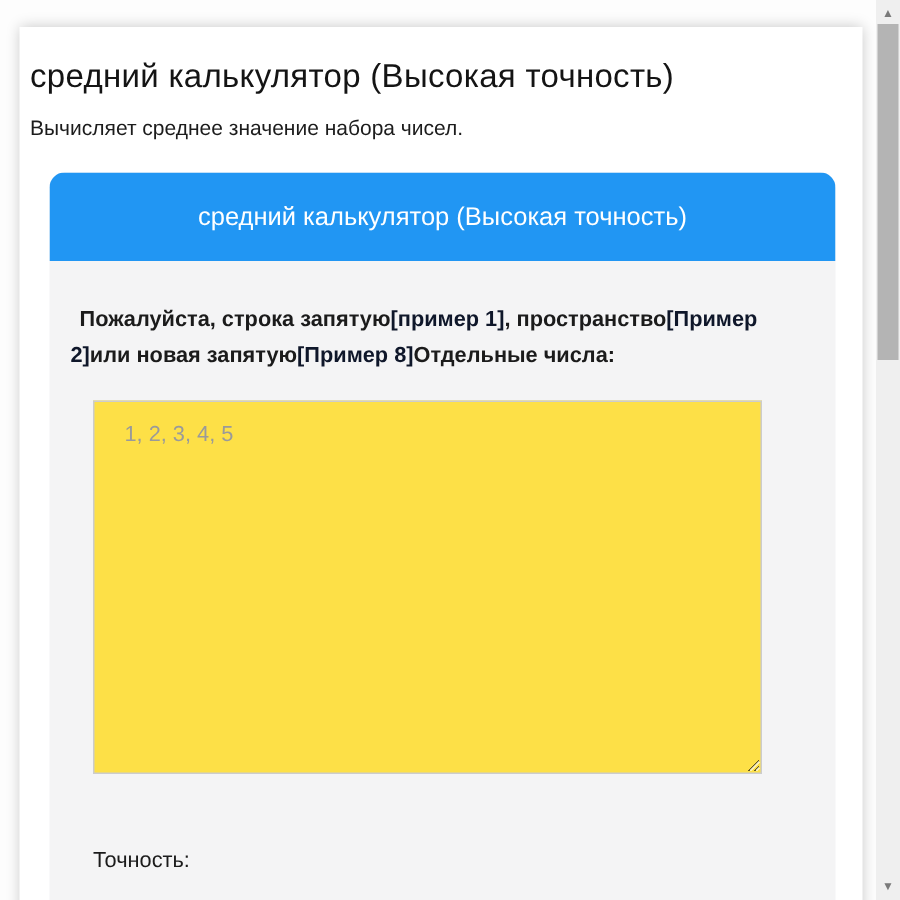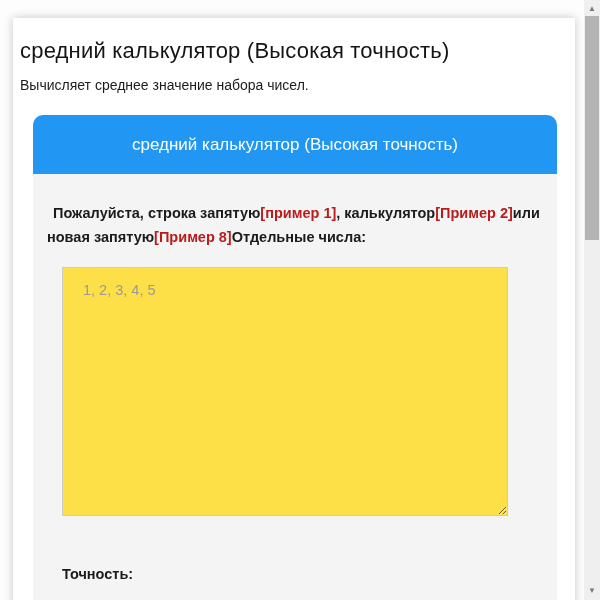--- a/index.html
+++ b/index.html
@@ -47,21 +47,21 @@
   .panel-body {
     padding: 14px 14px 30px 14px;
   }
   .instruction {
     margin: 14px 0 0 0;
     font-size: 14.5px; font-weight: 700; color: #1b1b1b;
     line-height: 23.5px;
     text-indent: 6px;
   }
   .instruction a {
-    color: #b91c1c; text-decoration: none; font-weight: 700;
+    color: #0f172a; text-decoration: none; font-weight: 700;
     cursor: pointer;
   }
 
   .numbers-input {
     display: block;
     margin: 18px 0 0 15px;
     width: 446px; height: 249px;
     box-sizing: border-box;
     padding: 14px 20px;
     border: 1px solid #cccccc;
@@ -69,21 +69,21 @@
     background: #fde047;
     font-family: "Liberation Sans", sans-serif;
     font-size: 14.5px; color: #333;
     resize: both;
     outline: none;
   }
   .numbers-input::placeholder { color: #9a9a9a; }
 
   .precision-label {
     margin: 50px 0 0 15px;
-    font-size: 14.5px; font-weight: 700; color: #1b1b1b;
+    font-size: 14.5px; font-weight: 400; color: #1b1b1b;
   }
 
   
   .scrollbar {
     position: absolute; right: 0; top: 0;
     width: 16px; height: 600px;
     background: #efefef;
   }
   .scroll-arrow {
     position: absolute; left: 0;
@@ -104,21 +104,21 @@
 <body>
 
 <div class="card">
   <h1 class="page-title">средний калькулятор (Высокая точность)</h1>
   <p class="page-subtitle">Вычисляет среднее значение набора чисел.</p>
 
   <div class="panel">
     <div class="panel-header">средний калькулятор (Высокая точность)</div>
     <div class="panel-body">
 
-      <p class="instruction"><span>Пожалуйста, строка запятую</span><a href="#">[пример 1]</a><span>, калькулятор</span><a href="#">[Пример 2]</a><span>или новая запятую</span><a href="#">[Пример 8]</a><span>Отдельные числа:</span></p>
+      <p class="instruction"><span>Пожалуйста, строка запятую</span><a href="#">[пример 1]</a><span>, пространство</span><a href="#">[Пример 2]</a><span>или новая запятую</span><a href="#">[Пример 8]</a><span>Отдельные числа:</span></p>
 
       <textarea class="numbers-input" placeholder="1, 2, 3, 4, 5" style=""></textarea>
 
       <div class="precision-label">Точность:</div>
 
     </div>
   </div>
 </div>
 
 <div class="scrollbar">

